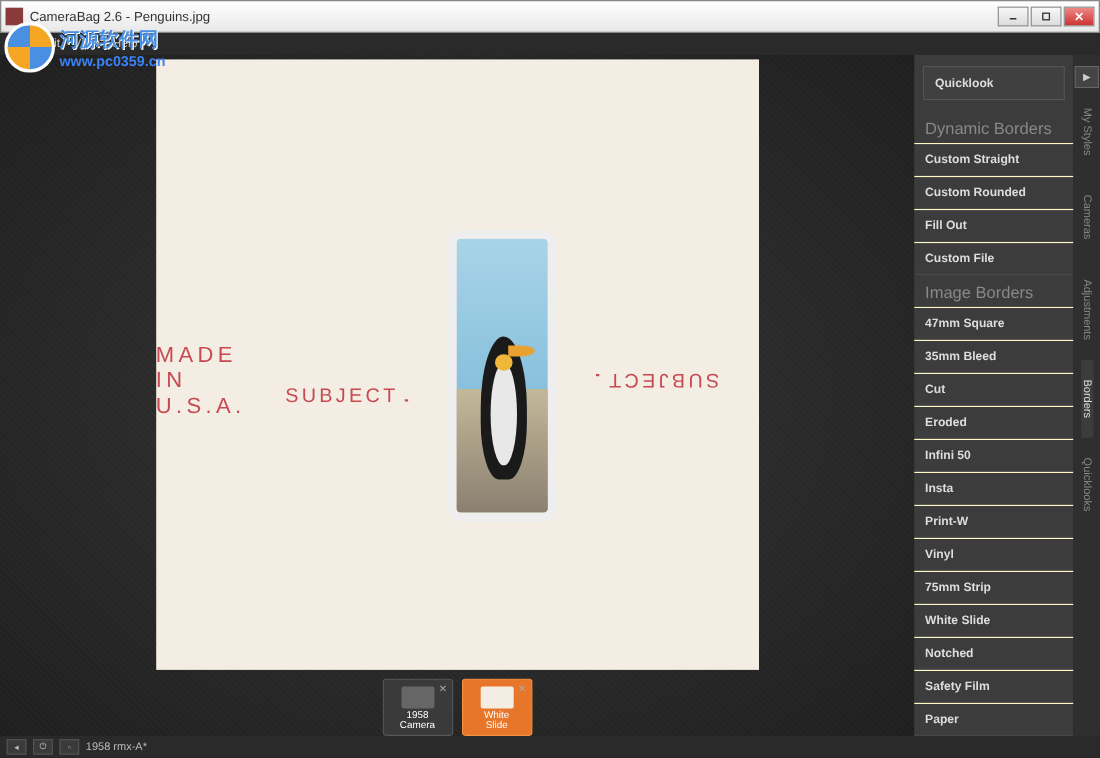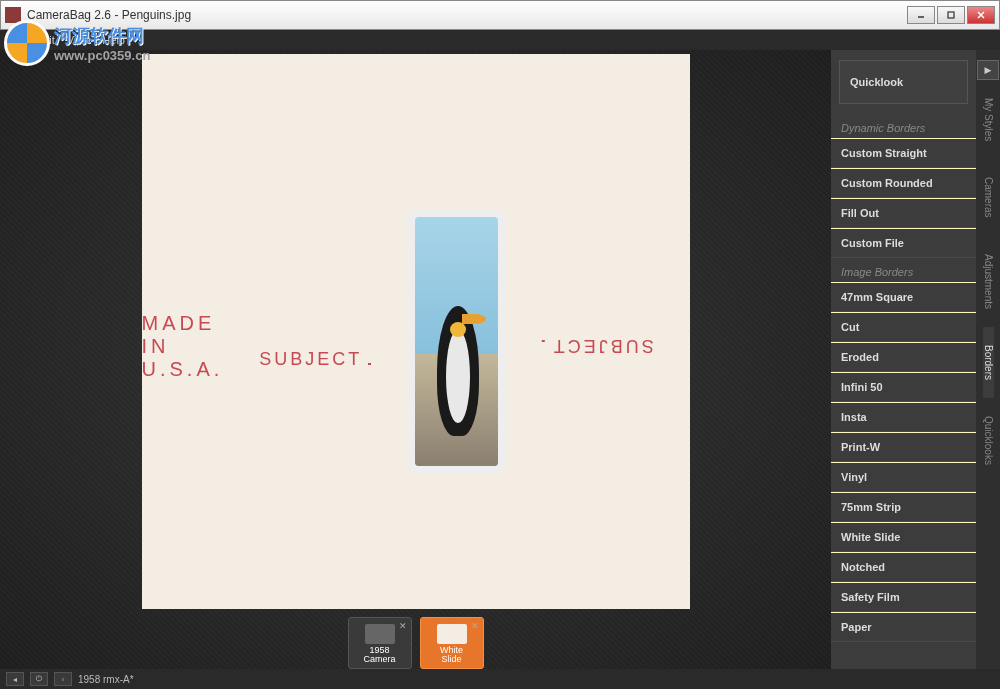--- a/index.html
+++ b/index.html
@@ -46,36 +46,36 @@
 .thumb{width:64px;height:52px;border-radius:3px;display:flex;flex-direction:column;align-items:center;justify-content:flex-end;padding-bottom:4px;font-size:9px;color:#fff;cursor:pointer;position:relative;}
 .thumb.dark{background:#3a3a3a;border:1px solid #555;}
 .thumb.orange{background:#e8762a;border:1px solid #f59040;}
 .thumb .x{position:absolute;top:3px;right:4px;font-size:9px;color:#aaa;}
 .thumb .thmini{width:30px;height:20px;background:#666;margin-bottom:2px;border-radius:2px;}
 .thumb.orange .thmini{background:#f4ede3;}
 .thumb .tl{line-height:1;}
 
 .sidepanel{width:145px;background:#3c3c3c;display:flex;flex-direction:column;overflow-y:auto;}
 .ql-box{margin:10px 8px 10px 8px;height:44px;border:1px solid #555;background:#404040;color:#ddd;font-size:11px;font-weight:bold;display:flex;align-items:center;padding-left:10px;cursor:pointer;}
-.sect-h{color:#888;font-size:11px;padding:8px 10px 4px;font-style:italic;}
+.sect-h{color:#888;font-size:15px;padding:8px 10px 4px;}
 .side-item{color:#ddd;font-size:11px;font-weight:bold;padding:8px 10px;border-top:1px solid #fef9c3;border-bottom:1px solid #4a4a4a;cursor:pointer;}
 
 .tabcol{width:24px;background:#2f2f2f;display:flex;flex-direction:column;align-items:center;position:relative;}
 .expand{width:22px;height:20px;margin-top:10px;background:#444;border:1px solid #666;display:flex;align-items:center;justify-content:center;color:#ccc;font-size:9px;cursor:pointer;}
 .vtab{writing-mode:vertical-rl;color:#888;font-size:10px;padding:18px 0;cursor:pointer;}
 .vtab.active{color:#ddd;background:#3c3c3c;}
 
 .statusbar{height:20px;background:#2a2a2a;display:flex;align-items:center;padding:0 6px;font-size:10px;color:#bbb;gap:6px;}
 .statusbar .sbtn{width:18px;height:14px;background:#3a3a3a;border:1px solid #555;display:flex;align-items:center;justify-content:center;font-size:8px;cursor:pointer;}
 
 .watermark{position:absolute;top:20px;left:4px;z-index:100;display:flex;align-items:center;gap:4px;}
 .wm-logo{width:46px;height:46px;border-radius:50%;background:conic-gradient(#f5a623 0 90deg,#4a90e2 90deg 180deg,#f5a623 180deg 270deg,#4a90e2 270deg 360deg);border:3px solid #fff;}
 .wm-txt{display:flex;flex-direction:column;}
 .wm-cn{color:#4a90e2;font-size:18px;font-weight:bold;text-shadow:1px 1px 0 #fff;}
-.wm-url{color:#a3a3a3;font-size:13px;font-weight:bold;}
+.wm-url{color:#3b82f6;font-size:13px;font-weight:bold;}
 </style>
 </head>
 <body>
 
 <div class="watermark">
   <div class="wm-logo"></div>
   <div class="wm-txt">
     <div class="wm-cn">河源软件网</div>
     <div class="wm-url">www.pc0359.cn</div>
   </div>
@@ -173,20 +173,21 @@
 
   <div class="sidepanel">
     <div class="ql-box">Quicklook</div>
     <div class="sect-h">Dynamic Borders</div>
     <div class="side-item">Custom Straight</div>
     <div class="side-item">Custom Rounded</div>
     <div class="side-item">Fill Out</div>
     <div class="side-item">Custom File</div>
     <div class="sect-h">Image Borders</div>
     <div class="side-item">47mm Square</div>
+    <div class="side-item">35mm Bleed</div>
     <div class="side-item">Cut</div>
     <div class="side-item">Eroded</div>
     <div class="side-item">Infini 50</div>
     <div class="side-item">Insta</div>
     <div class="side-item">Print-W</div>
     <div class="side-item">Vinyl</div>
     <div class="side-item">75mm Strip</div>
     <div class="side-item">White Slide</div>
     <div class="side-item">Notched</div>
     <div class="side-item">Safety Film</div>

